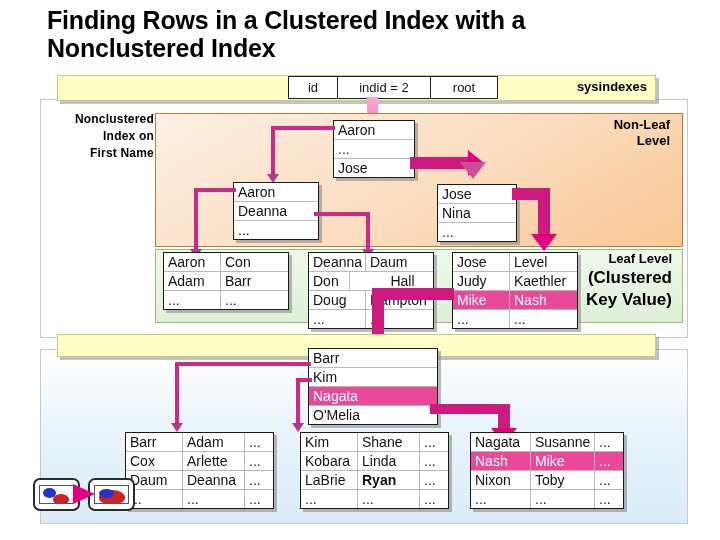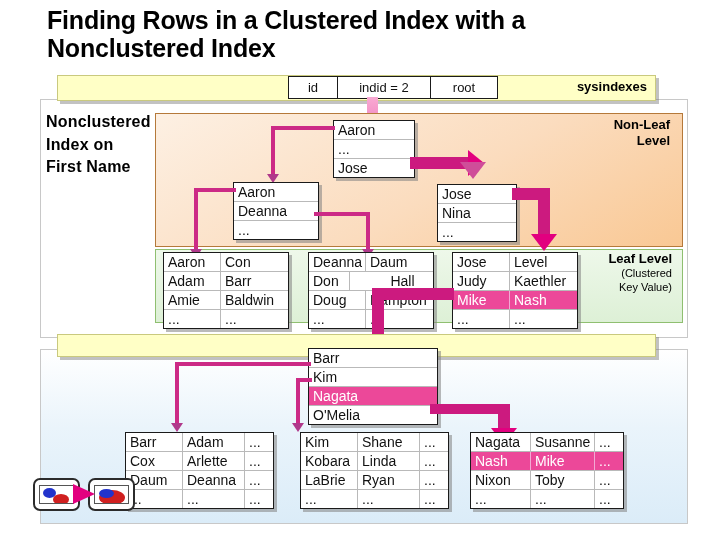--- a/index.html
+++ b/index.html
@@ -75,28 +75,28 @@
     background:linear-gradient(150deg,#fdf0e3 0%,#fbdcbe 55%,#f9c894 100%);
     border:1px solid #b5793a;
   }
   .panel-leaf{
     position:absolute;left:155px;top:249px;width:526px;height:72px;
     background:linear-gradient(180deg,#eef8ea 0%,#ddf0d6 100%);
     border:1px solid #8fbf70;
   }
 
   .side-label{
-    position:absolute;font-size:16px;font-weight:bold;color:#000;
-    line-height:1.42;letter-spacing:.2px;
+    position:absolute;font-size:12px;font-weight:bold;color:#000;
+    line-height:1.42;letter-spacing:.2px;text-align:right;
   }
   .lvl-label{
     position:absolute;font-size:13px;font-weight:bold;color:#000;
     text-align:right;line-height:1.25;
   }
-  .lvl-sub{font-size:11px;font-weight:normal;}
+  .lvl-sub{font-size:17px;font-weight:bold;}
 
   
   .ar{position:absolute;background:#cc1a7f;}
   .ar.thin{background:#cc2a86;}
   .arrow-head{position:absolute;width:0;height:0;}
   .head-down-thin{
     border-left:6px solid transparent;border-right:6px solid transparent;
     border-top:9px solid #b0398b;
   }
   .head-down-fat{
@@ -231,24 +231,20 @@
   <div class="tbl" style="left:163px;top:252px;width:124px;">
     <div class="row">
       <div class="cell" style="width:57px;">Aaron</div>
       <div class="cell" style="width:65px;">Con</div>
     </div>
     <div class="row">
       <div class="cell" style="width:57px;">Adam</div>
       <div class="cell" style="width:65px;">Barr</div>
     </div>
     <div class="row">
-      <div class="cell" style="width:57px;">Amie</div>
-      <div class="cell" style="width:65px;">Baldwin</div>
-    </div>
-    <div class="row">
       <div class="cell" style="width:57px;">...</div>
       <div class="cell" style="width:65px;">...</div>
     </div>
   </div>
 
   <div class="tbl" style="left:308px;top:252px;width:124px;">
     <div class="row">
       <div class="cell" style="width:57px;">Deanna</div>
       <div class="cell" style="width:65px;">Daum</div>
     </div>
@@ -350,21 +346,21 @@
       <div class="cell" style="width:62px;">Shane</div>
       <div class="cell" style="width:26px;">...</div>
     </div>
     <div class="row">
       <div class="cell" style="width:57px;">Kobara</div>
       <div class="cell" style="width:62px;">Linda</div>
       <div class="cell" style="width:26px;">...</div>
     </div>
     <div class="row">
       <div class="cell" style="width:57px;">LaBrie</div>
-      <div class="cell" style="width:62px;">Ryan</div>
+      <div class="cell" style="width:62px;font-weight:bold;">Ryan</div>
       <div class="cell" style="width:26px;">...</div>
     </div>
     <div class="row">
       <div class="cell" style="width:57px;">...</div>
       <div class="cell" style="width:62px;">...</div>
       <div class="cell" style="width:26px;">...</div>
     </div>
   </div>
 
   <div class="tbl" style="left:470px;top:432px;width:152px;">

